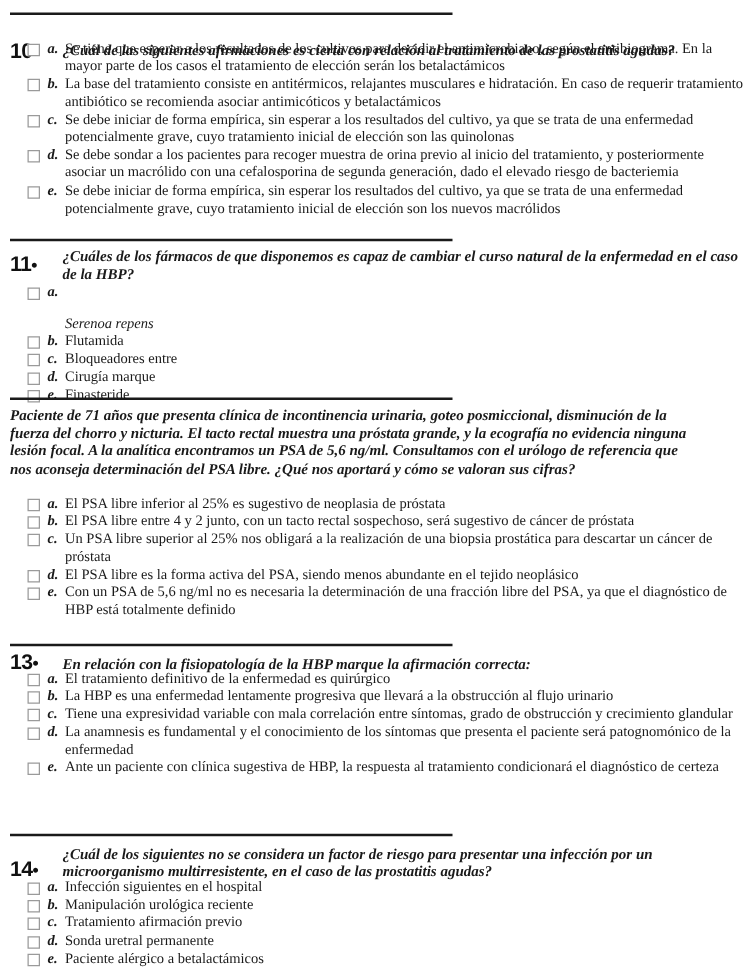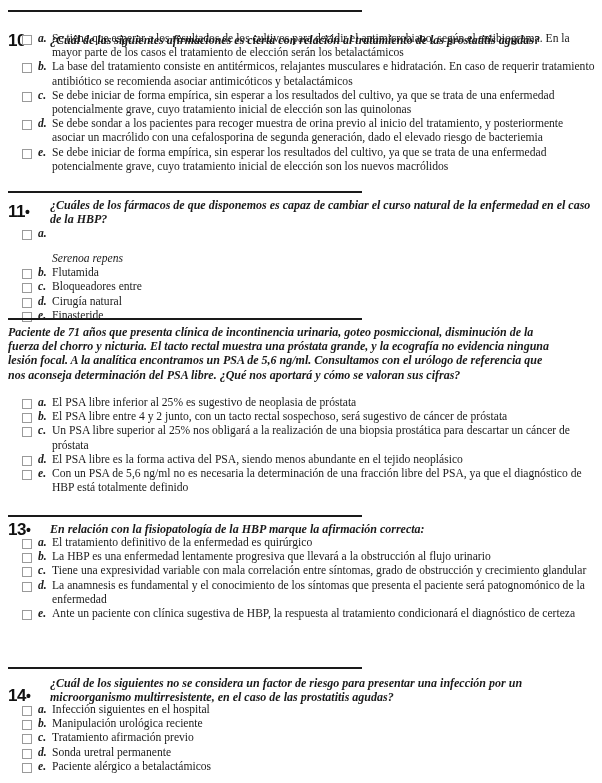--- a/index.html
+++ b/index.html
@@ -73,21 +73,21 @@
         <span class="ot">Flutamida</span>
       </div>
     <div class="opt">
         <span class="cb"></span>
         <span class="lt">c.</span>
         <span class="ot">Bloqueadores entre</span>
       </div>
     <div class="opt">
         <span class="cb"></span>
         <span class="lt">d.</span>
-        <span class="ot">Cirugía natural</span>
+        <span class="ot">Cirugía marque</span>
       </div>
     <div class="opt">
         <span class="cb"></span>
         <span class="lt">e.</span>
         <span class="ot">Finasteride</span>
       </div>
   </div>
 </div>
 
 <div class="q" style="top:0;">
@@ -119,21 +119,21 @@
     <div class="opt">
         <span class="cb"></span>
         <span class="lt">e.</span>
         <span class="ot">Con un PSA de 5,6 ng/ml no es necesaria la determinación de una fracción libre del PSA, ya que el diagnóstico de HBP está totalmente definido</span>
       </div>
   </div>
 </div>
 
 <div class="q" style="top:0;">
   <div class="rule" style="top:515px;"></div>
-  <div class="qhead" style="top:522px;">
+  <div class="qhead" style="top:522px;align-items:flex-end;">
     <div class="qnum"><span>13</span><span class="dot">•</span></div>
     <div class="qtext">En relación con la fisiopatología de la HBP marque la afirmación correcta:</div>
   </div>
   <div class="opts" style="top:536px;">
     <div class="opt">
         <span class="cb"></span>
         <span class="lt">a.</span>
         <span class="ot">El tratamiento definitivo de la enfermedad es quirúrgico</span>
       </div>
     <div class="opt">

